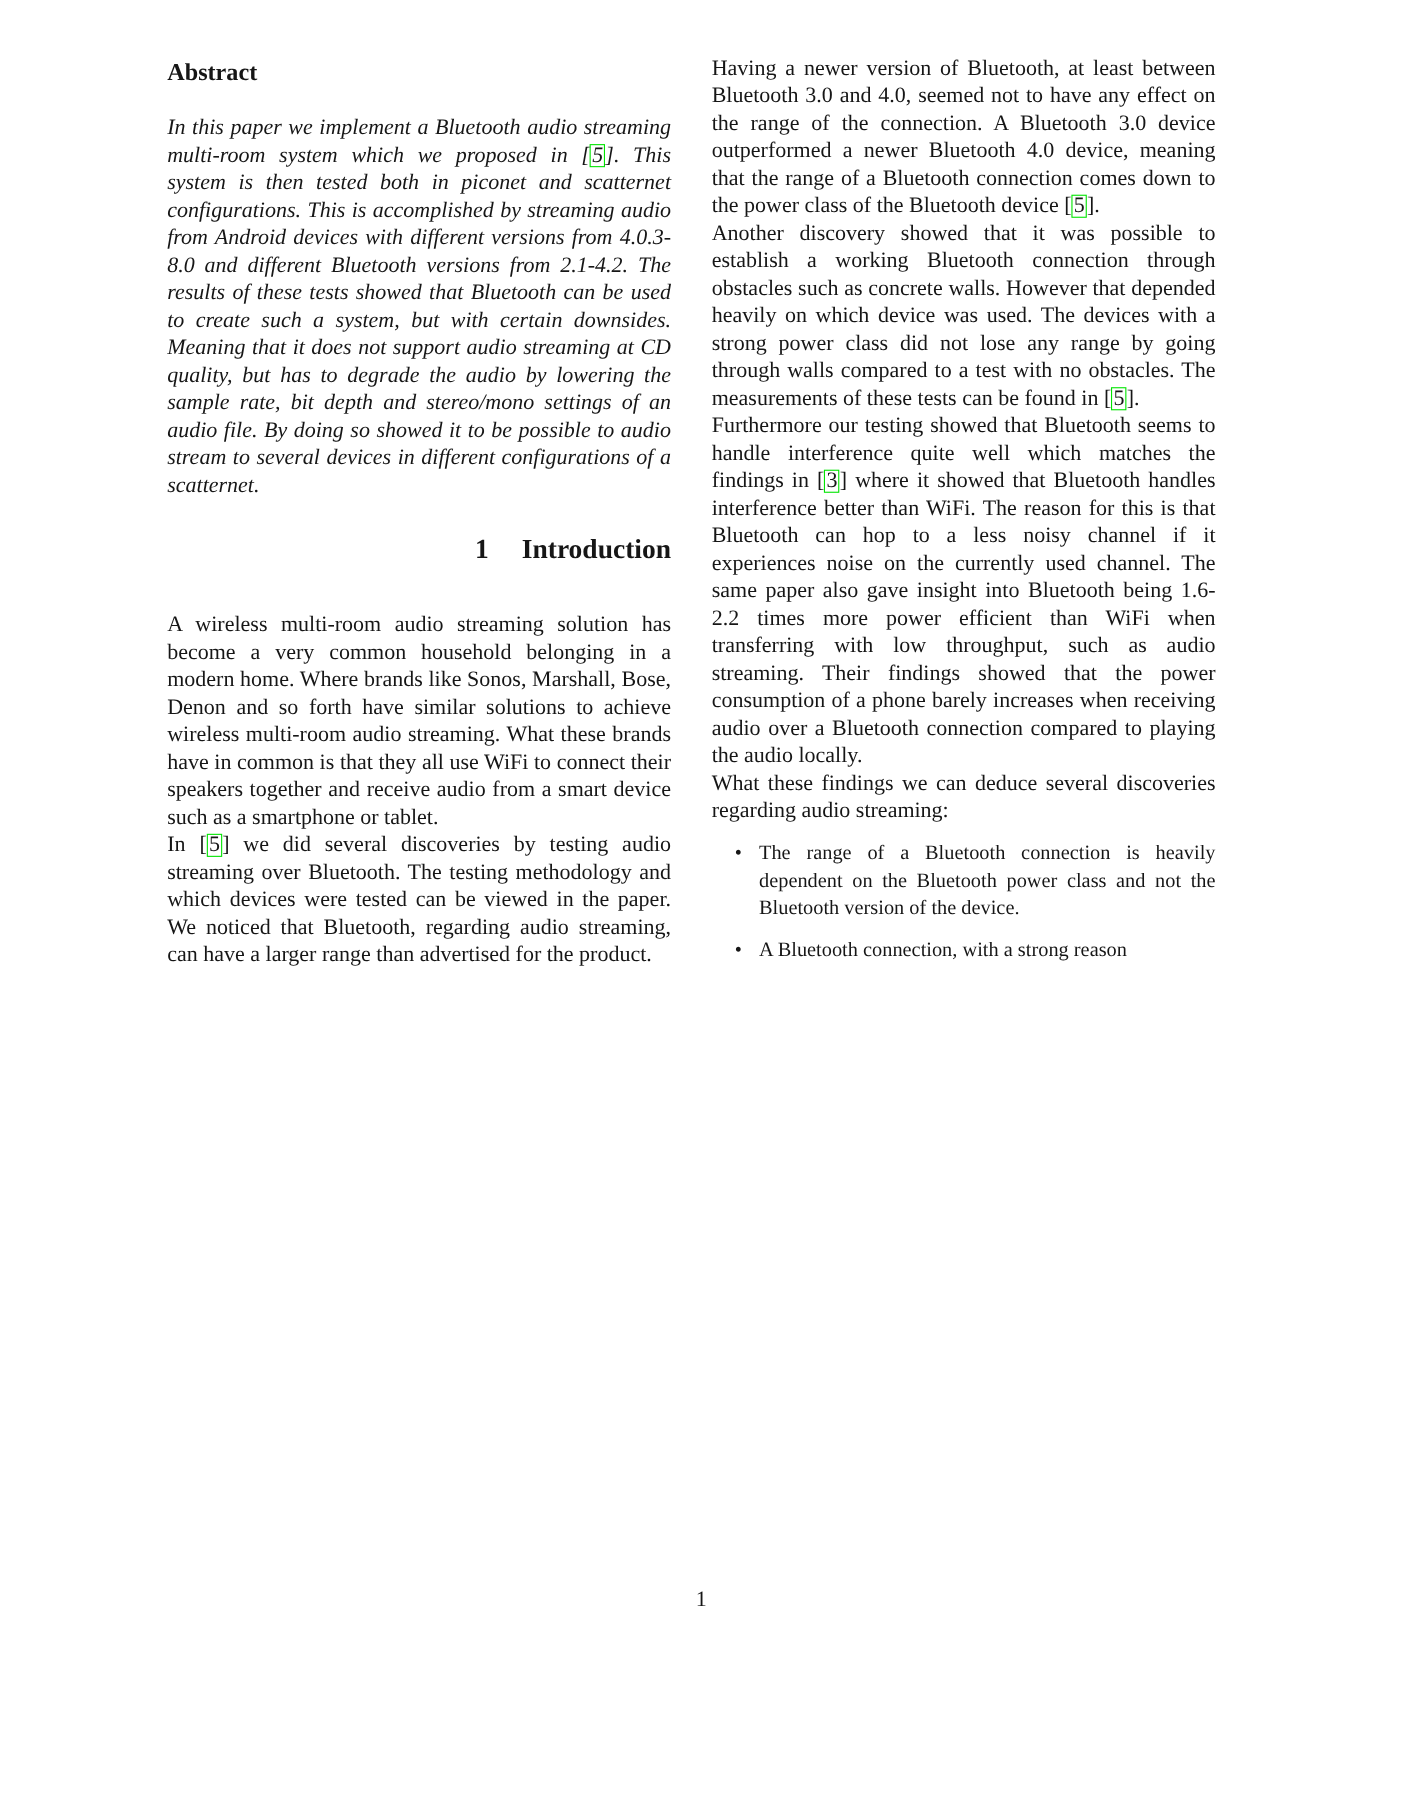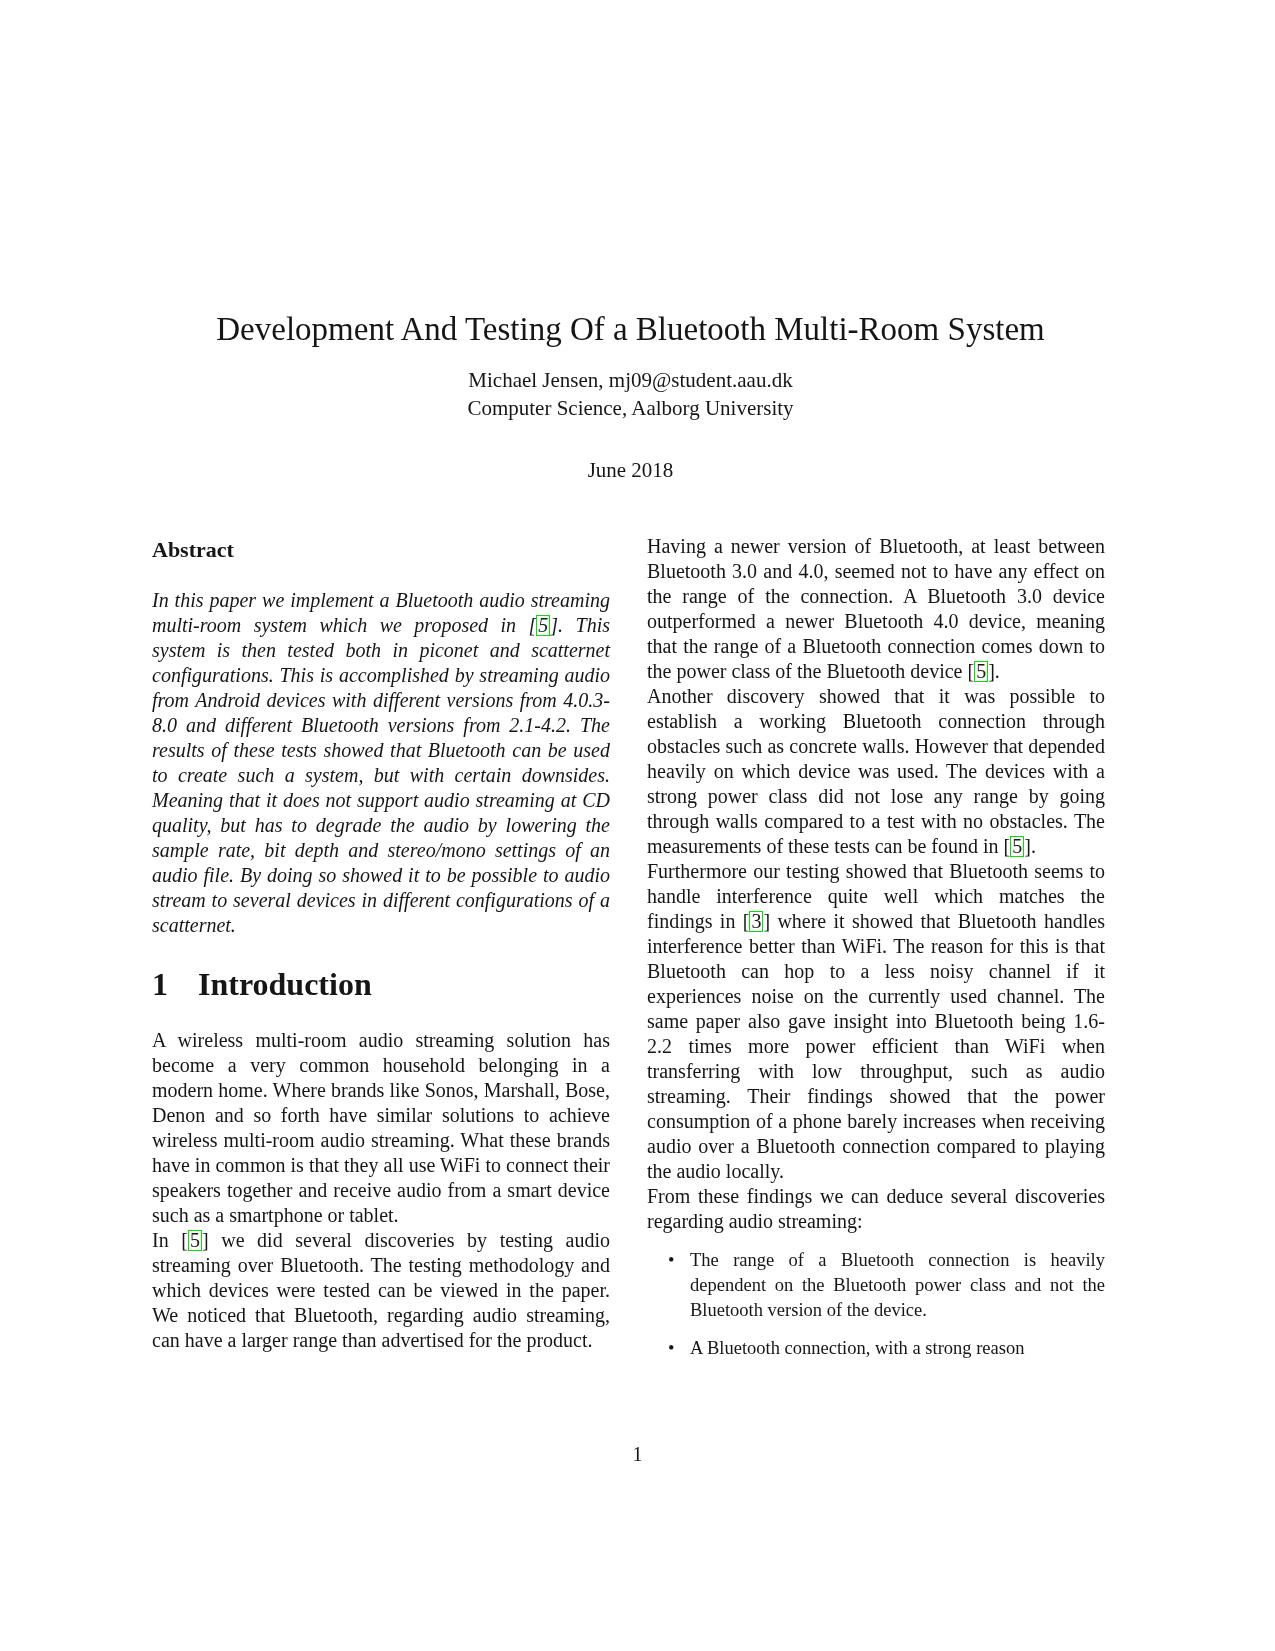--- a/index.html
+++ b/index.html
@@ -54,24 +54,25 @@
     -webkit-hyphens: auto;
   }
   .abstract-par { font-style: italic; }
   h2.abstract-h {
     margin: 0 0 22px 0;
     font-size: 22px;
     line-height: 32px;
     font-weight: 700;
   }
   h2.section-h {
-    margin: 30px 0 28px 0;
-    font-size: 32px;
+    margin: 30px 0 40px 0;
+    font-size: 25px;
     line-height: 32px;
     font-weight: 700;
+    text-align: right;
   }
   .sec-num { margin-right: 30px; }
   ul.findings {
     list-style: none;
     margin: 14px 0 0 0;
     padding: 0 0 0 43px;
   }
   ul.findings li {
     position: relative;
     margin: 0 0 13px 0;
@@ -100,46 +101,38 @@
     text-align: center;
     font-size: 20px;
   }
 </style>
 </head>
 <body>
 
 <div class="page">
   <div class="content">
 
-    <header>
-      <h1 class="title">Development And Testing Of a Bluetooth Multi-Room System</h1>
-      <div class="authorblock">
-        <div>Michael Jensen, mj09@student.aau.dk</div>
-        <div>Computer Science, Aalborg University</div>
-      </div>
-      <div class="dateline">June 2018</div>
-    </header>
 
     <div class="columns">
 
       <div class="col">
         <h2 class="abstract-h">Abstract</h2>
         <p class="body-par abstract-par">In this paper we implement a Bluetooth audio streaming multi-room system which we proposed in <span class="cite">[<span class="cite-box">5</span>]</span>. This system is then tested both in piconet and scatternet configurations. This is accomplished by streaming audio from Android devices with different versions from 4.0.3-8.0 and different Bluetooth versions from 2.1-4.2. The results of these tests showed that Bluetooth can be used to create such a system, but with certain downsides. Meaning that it does not support audio streaming at CD quality, but has to degrade the audio by lowering the sample rate, bit depth and stereo/mono settings of an audio file. By doing so showed it to be possible to audio stream to several devices in different configurations of a scatternet.</p>
 
         <h2 class="section-h"><span class="sec-num">1</span><span>Introduction</span></h2>
 
         <p class="body-par">A wireless multi-room audio streaming solution has become a very common household belonging in a modern home. Where brands like Sonos, Marshall, Bose, Denon and so forth have similar solutions to achieve wireless multi-room audio streaming. What these brands have in common is that they all use WiFi to connect their speakers together and receive audio from a smart device such as a smartphone or tablet.</p>
         <p class="body-par">In <span class="cite">[<span class="cite-box">5</span>]</span> we did several discoveries by testing audio streaming over Bluetooth. The testing methodology and which devices were tested can be viewed in the paper. We noticed that Bluetooth, regarding audio streaming, can have a larger range than advertised for the product.</p>
       </div>
 
       <div class="col">
         <p class="body-par">Having a newer version of Bluetooth, at least between Bluetooth 3.0 and 4.0, seemed not to have any effect on the range of the connection. A Bluetooth 3.0 device outperformed a newer Bluetooth 4.0 device, meaning that the range of a Bluetooth connection comes down to the power class of the Bluetooth device <span class="cite">[<span class="cite-box">5</span>]</span>.</p>
         <p class="body-par">Another discovery showed that it was possible to establish a working Bluetooth connection through obstacles such as concrete walls. However that depended heavily on which device was used. The devices with a strong power class did not lose any range by going through walls compared to a test with no obstacles. The measurements of these tests can be found in <span class="cite">[<span class="cite-box">5</span>]</span>.</p>
         <p class="body-par">Furthermore our testing showed that Bluetooth seems to handle interference quite well which matches the findings in <span class="cite">[<span class="cite-box">3</span>]</span> where it showed that Bluetooth handles interference better than WiFi. The reason for this is that Bluetooth can hop to a less noisy channel if it experiences noise on the currently used channel. The same paper also gave insight into Bluetooth being 1.6-2.2 times more power efficient than WiFi when transferring with low throughput, such as audio streaming. Their findings showed that the power consumption of a phone barely increases when receiving audio over a Bluetooth connection compared to playing the audio locally.</p>
-        <p class="body-par">From these findings we can deduce several discoveries regarding audio streaming:</p>
+        <p class="body-par">What these findings we can deduce several discoveries regarding audio streaming:</p>
 
         <ul class="findings">
           <li>
             <span class="bullet">•</span>
             <span>The range of a Bluetooth connection is heavily dependent on the Bluetooth power class and not the Bluetooth version of the device.</span>
           </li>
           <li>
             <span class="bullet">•</span>
             <span>A Bluetooth connection, with a strong reason</span>
           </li>

